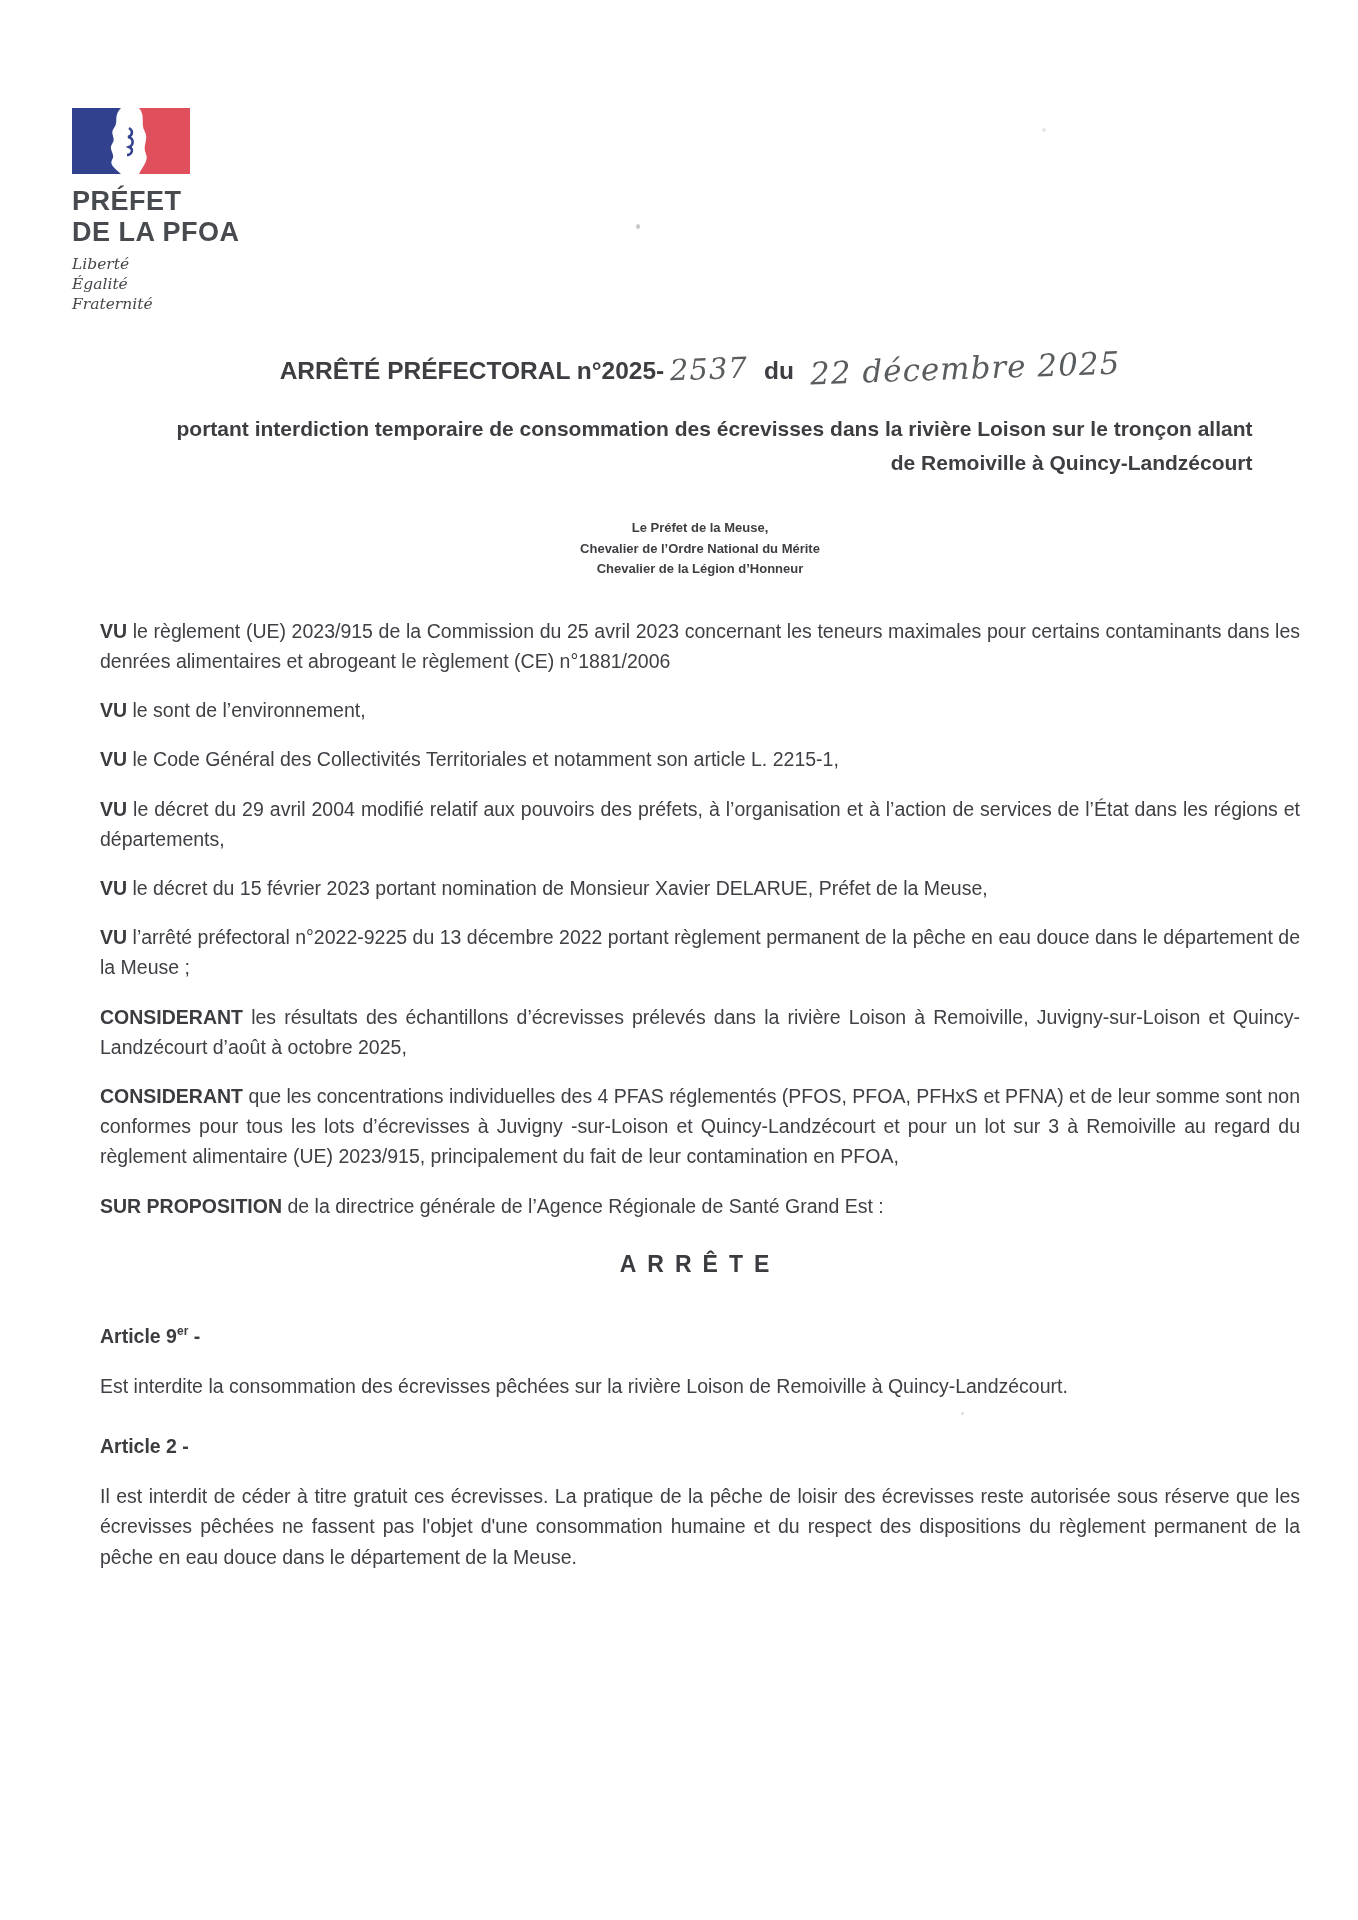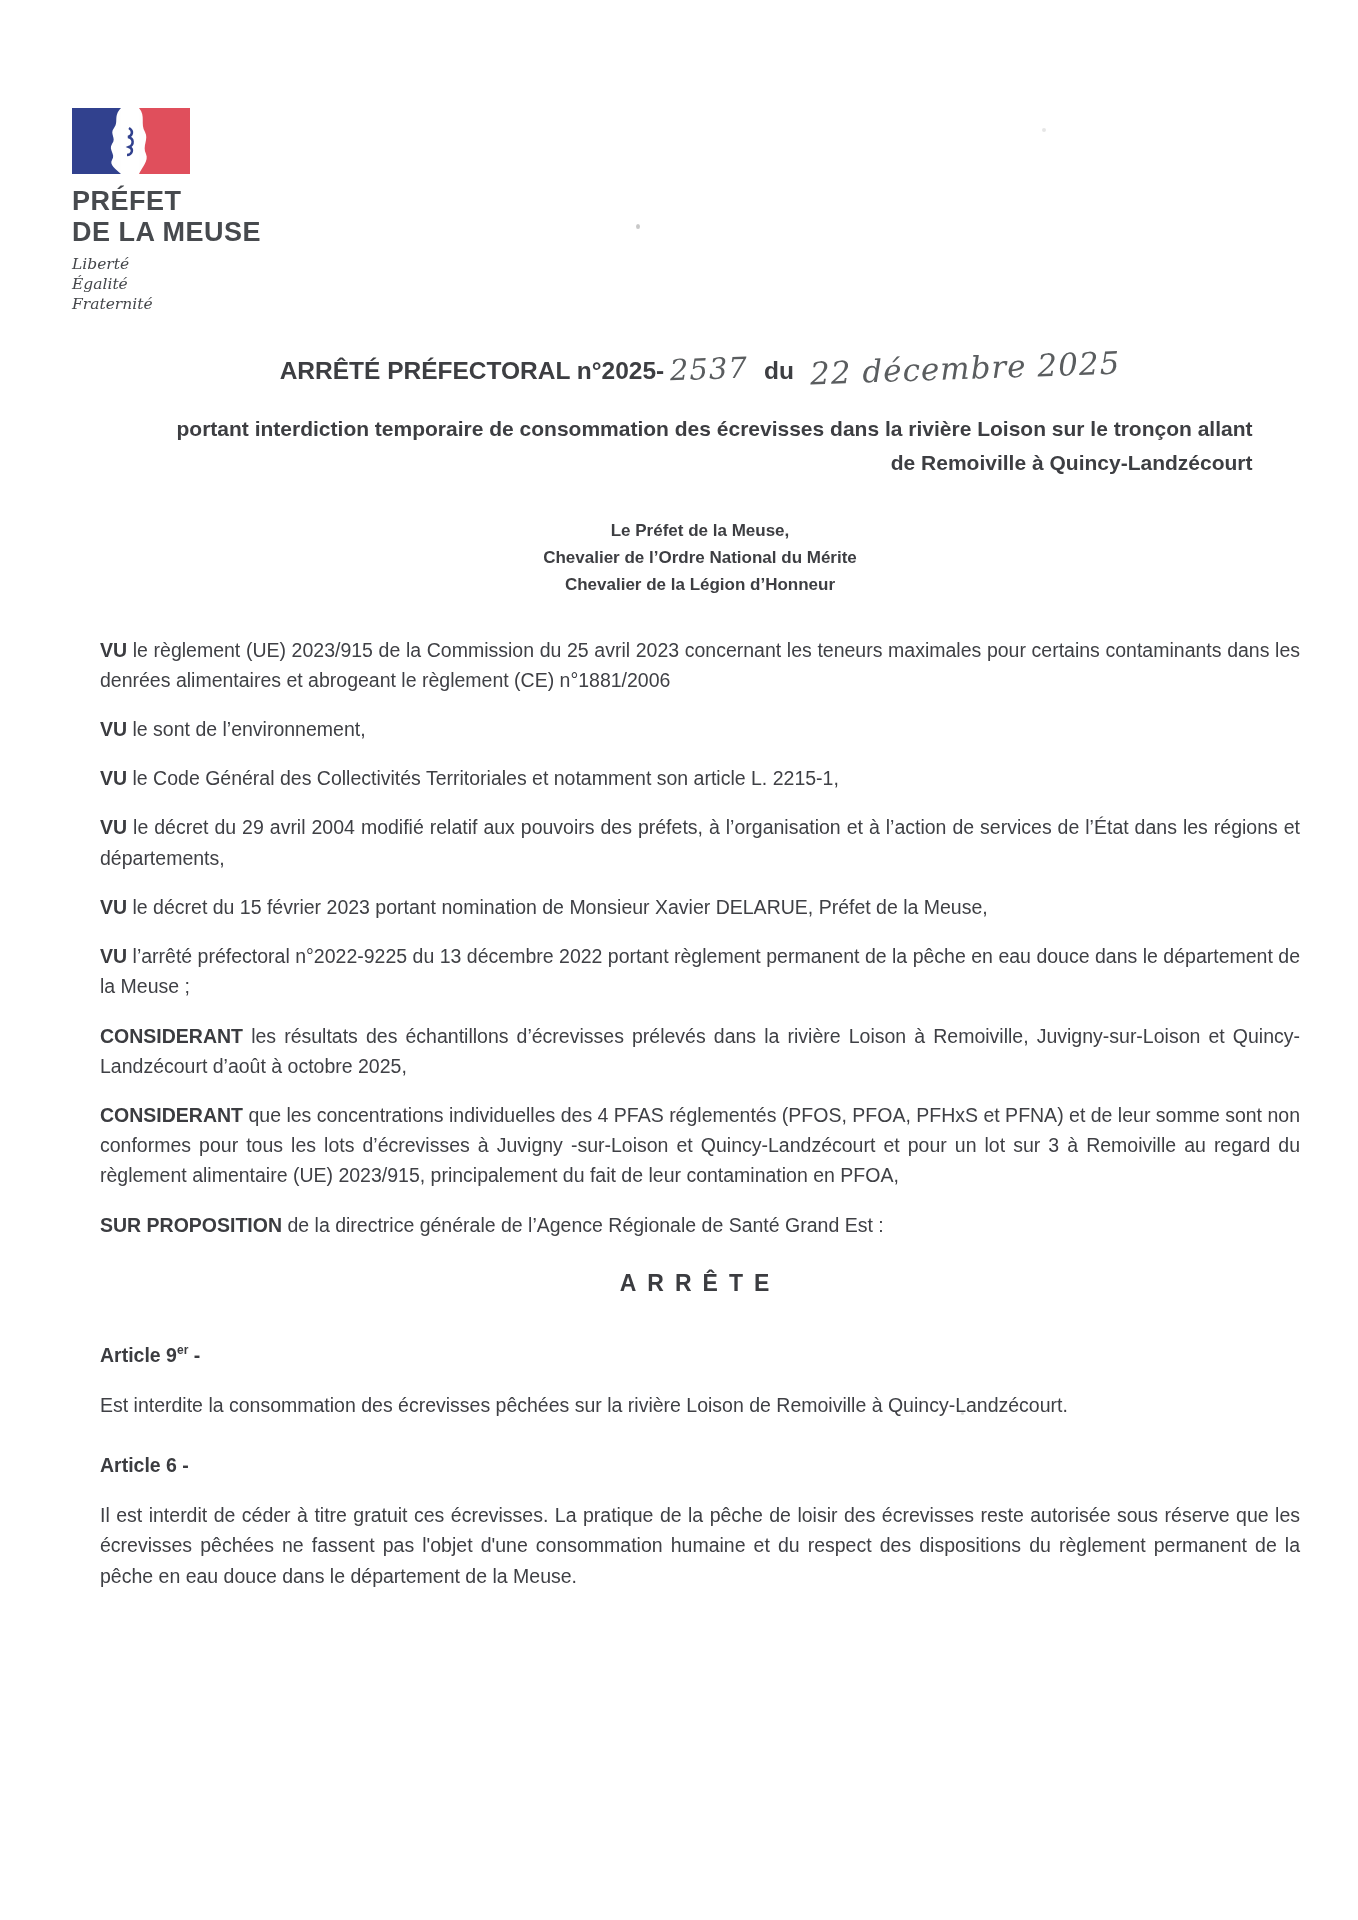--- a/index.html
+++ b/index.html
@@ -34,21 +34,21 @@
     color:#5a5d5f;display:inline-block;transform:rotate(-2deg);
     letter-spacing:1px;
   }
   .hand-number{font-size:29px;margin:0 16px 0 6px;}
   .hand-date{font-size:31px;margin-left:16px;}
   .subtitle{
     text-align:right;font-weight:bold;font-size:21px;line-height:1.62;
     max-width:1105px;margin:8px auto 38px;color:#3d3e42;
   }
   .authority{
-    text-align:center;font-weight:bold;font-size:17px;line-height:1.58;
+    text-align:center;font-weight:bold;font-size:13px;line-height:1.58;
     margin:0 0 36px;color:#3d3e42;
   }
   .recitals p{
     font-size:19.5px;line-height:1.55;text-align:justify;
     margin:0 0 19px;
   }
   .recitals p b{color:#3b3c40;}
   .decision-heading{
     text-align:center;font-size:23px;font-weight:bold;letter-spacing:11px;
     margin:30px 0 46px;color:#3b3c40;
@@ -80,21 +80,21 @@
   <header class="logo-block">
     <svg class="flag-emblem" width="118" height="66" viewBox="0 0 118 66" aria-hidden="true">
       <rect x="0" y="0" width="49" height="66" fill="#31418e"></rect>
       <rect x="67" y="0" width="51" height="66" fill="#e04f5c"></rect>
       <path d="M49,0 C41,8 47,14 42,20 C37,26 45,30 40,36 C36,42 44,46 40,52 C37,57 44,61 49,66 Z" fill="#fefefe"></path>
       <path d="M67,0 C74,8 68,16 73,24 C77,31 70,38 74,46 C77,53 70,59 67,66 Z" fill="#fefefe"></path>
       <path d="M57,20 c5,3 3,8 -1,9 c6,1 6,8 1,10 c5,2 3,8 -2,8" stroke="#31418e" stroke-width="2.5" fill="none"></path>
     </svg>
     <div class="prefet-name">
       <div>PRÉFET</div>
-      <div>DE LA MEUSE</div>
+      <div>DE LA PFOA</div>
     </div>
     <div class="motto">
       <div>Liberté</div>
       <div>Égalité</div>
       <div>Fraternité</div>
     </div>
   </header>
 
   <main class="content">
 
@@ -119,21 +119,21 @@
       <p><b>CONSIDERANT</b> <span>que les concentrations individuelles des 4 PFAS réglementés (PFOS, PFOA, PFHxS et PFNA) et de leur somme sont non conformes pour tous les lots d’écrevisses à Juvigny -sur-Loison et Quincy-Landzécourt et pour un lot sur 3 à Remoiville au regard du règlement alimentaire (UE) 2023/915, principalement du fait de leur contamination en PFOA,</span></p>
       <p><b>SUR PROPOSITION</b> <span>de la directrice générale de l’Agence Régionale de Santé Grand Est :</span></p>
     </section>
 
     <h3 class="decision-heading">ARRÊTE</h3>
 
     <section>
       <h4 class="article-heading"><span>Article 9</span><sup>er</sup><span> -</span></h4>
       <p class="article-body">Est interdite la consommation des écrevisses pêchées sur la rivière Loison de Remoiville à Quincy-Landzécourt.</p>
 
-      <h4 class="article-heading article-2-heading"><span>Article 6</span><sup></sup><span> -</span></h4>
+      <h4 class="article-heading article-2-heading"><span>Article 2</span><sup></sup><span> -</span></h4>
       <p class="article-body">Il est interdit de céder à titre gratuit ces écrevisses. La pratique de la pêche de loisir des écrevisses reste autorisée sous réserve que les écrevisses pêchées ne fassent pas l'objet d'une consommation humaine et du respect des dispositions du règlement permanent de la pêche en eau douce dans le département de la Meuse.</p>
     </section>
 
   </main>
 
 
   <span class="speck speck-1"></span>
   <span class="speck speck-2"></span>
   <span class="speck speck-3"></span>
 

